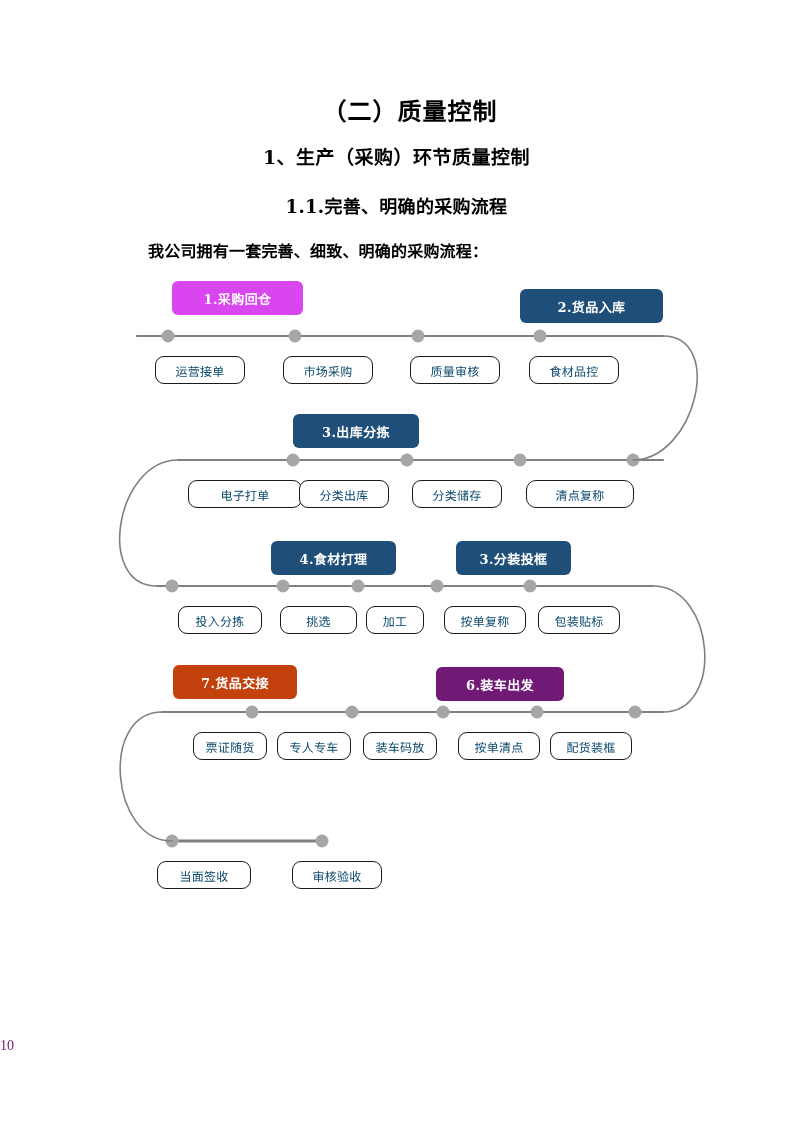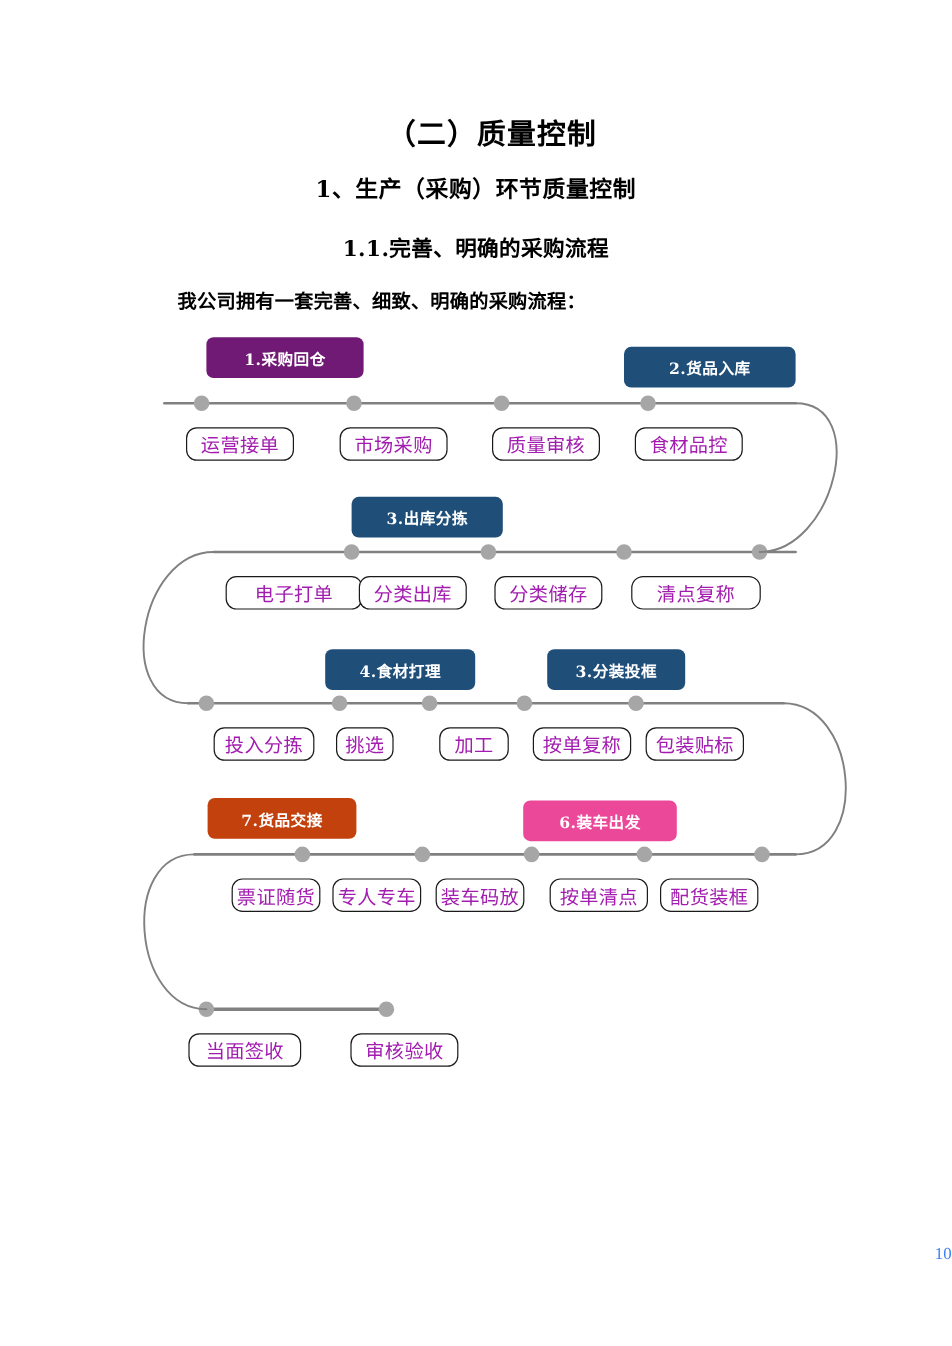--- a/index.html
+++ b/index.html
@@ -104,37 +104,37 @@
 
   
   .task {
     position: absolute;
     background: #ffffff;
     border: 1.3px solid #1a1a1a;
     border-radius: 9px;
     display: flex;
     align-items: center;
     justify-content: center;
-    font-size: 16px;
+    font-size: 12px;
     height: 28px;
-    color: #a21caf;
+    color: #0c4a6e;
     letter-spacing: 0.3px;
     font-family: "DejaVu Serif", "Liberation Serif", serif;
     box-sizing: border-box;
   }
 
   
   .page-number {
     position: absolute;
     top: 1038px;
     left: 0;
     right: 0;
-    text-align: right;
+    text-align: left;
     font-size: 14px;
-    color: #3b82f6;
+    color: #701a75;
     font-family: "Liberation Serif", serif;
   }
 </style>
 </head>
 <body>
 
 <div class="page">
 
   <div class="heading-block h-main">（二）质量控制</div>
 
@@ -170,37 +170,37 @@
       <line x1="172" y1="841" x2="322" y2="841" stroke="#808080" stroke-width="3" stroke-linecap="round"></line>
       <circle cx="172" cy="841" r="6.5" fill="#A6A6A6"></circle>
       <circle cx="322" cy="841" r="6.5" fill="#A6A6A6"></circle>
       <path d="M 663 336 C 725 336, 695 460, 633 460" fill="none" stroke="#808080" stroke-width="1.6" stroke-linecap="round"></path>
       <path d="M 178 460 C 116 460, 95 586, 157 586" fill="none" stroke="#808080" stroke-width="1.6" stroke-linecap="round"></path>
       <path d="M 653 586 C 715 586, 725 712, 663 712" fill="none" stroke="#808080" stroke-width="1.6" stroke-linecap="round"></path>
       <path d="M 162 712 C 100 712, 110 841, 172 841" fill="none" stroke="#808080" stroke-width="1.6" stroke-linecap="round"></path>
     </svg>
 
   <div class="chart-layer" id="chart-layer">
-      <div class="chip" style="left: 172px; top: 281px; width: 131px; background: #701a75;">1.采购回仓</div>
+      <div class="chip" style="left: 172px; top: 281px; width: 131px; background: #d946ef;">1.采购回仓</div>
       <div class="chip" style="left: 520px; top: 289px; width: 143px; background: rgb(31, 78, 121);">2.货品入库</div>
       <div class="chip" style="left: 293px; top: 414px; width: 126px; background: rgb(31, 78, 121);">3.出库分拣</div>
       <div class="chip" style="left: 271px; top: 541px; width: 125px; background: rgb(31, 78, 121);">4.食材打理</div>
       <div class="chip" style="left: 456px; top: 541px; width: 115px; background: rgb(31, 78, 121);">3.分装投框</div>
-      <div class="chip" style="left: 436px; top: 667px; width: 128px; background: #ec4899;">6.装车出发</div>
+      <div class="chip" style="left: 436px; top: 667px; width: 128px; background: #701a75;">6.装车出发</div>
       <div class="chip" style="left: 173px; top: 665px; width: 124px; background: #c2410c;">7.货品交接</div>
       <div class="task" style="left: 155px; top: 356px; width: 90px; border-color: rgb(26, 26, 26);">运营接单</div>
       <div class="task" style="left: 283px; top: 356px; width: 90px; border-color: rgb(26, 26, 26);">市场采购</div>
       <div class="task" style="left: 410px; top: 356px; width: 90px; border-color: rgb(26, 26, 26);">质量审核</div>
       <div class="task" style="left: 529px; top: 356px; width: 90px; border-color: rgb(26, 26, 26);">食材品控</div>
       <div class="task" style="left: 188px; top: 480px; width: 114px; border-color: rgb(26, 26, 26);">电子打单</div>
       <div class="task" style="left: 299px; top: 480px; width: 90px; border-color: rgb(26, 26, 26);">分类出库</div>
       <div class="task" style="left: 412px; top: 480px; width: 90px; border-color: rgb(26, 26, 26);">分类储存</div>
       <div class="task" style="left: 526px; top: 480px; width: 108px; border-color: rgb(26, 26, 26); border-radius: 10px;">清点复称</div>
       <div class="task" style="left: 178px; top: 606px; width: 84px; border-color: rgb(26, 26, 26);">投入分拣</div>
-      <div class="task" style="left: 280px; top: 606px; width: 48px; border-color: rgb(26, 26, 26);">挑选</div>
+      <div class="task" style="left: 280px; top: 606px; width: 77px; border-color: rgb(26, 26, 26);">挑选</div>
       <div class="task" style="left: 366px; top: 606px; width: 58px; border-color: rgb(26, 26, 26);">加工</div>
       <div class="task" style="left: 444px; top: 606px; width: 82px; border-color: rgb(26, 26, 26);">按单复称</div>
       <div class="task" style="left: 538px; top: 606px; width: 82px; border-color: rgb(26, 26, 26);">包装贴标</div>
       <div class="task" style="left: 193px; top: 732px; width: 74px; border-color: rgb(26, 26, 26);">票证随货</div>
       <div class="task" style="left: 277px; top: 732px; width: 74px; border-color: rgb(26, 26, 26);">专人专车</div>
       <div class="task" style="left: 363px; top: 732px; width: 74px; border-color: rgb(26, 26, 26);">装车码放</div>
       <div class="task" style="left: 458px; top: 732px; width: 82px; border-color: rgb(26, 26, 26);">按单清点</div>
       <div class="task" style="left: 550px; top: 732px; width: 82px; border-color: rgb(26, 26, 26);">配货装框</div>
       <div class="task" style="left: 157px; top: 861px; width: 94px; border-color: rgb(26, 26, 26);">当面签收</div>
       <div class="task" style="left: 292px; top: 861px; width: 90px; border-color: rgb(26, 26, 26);">审核验收</div>

